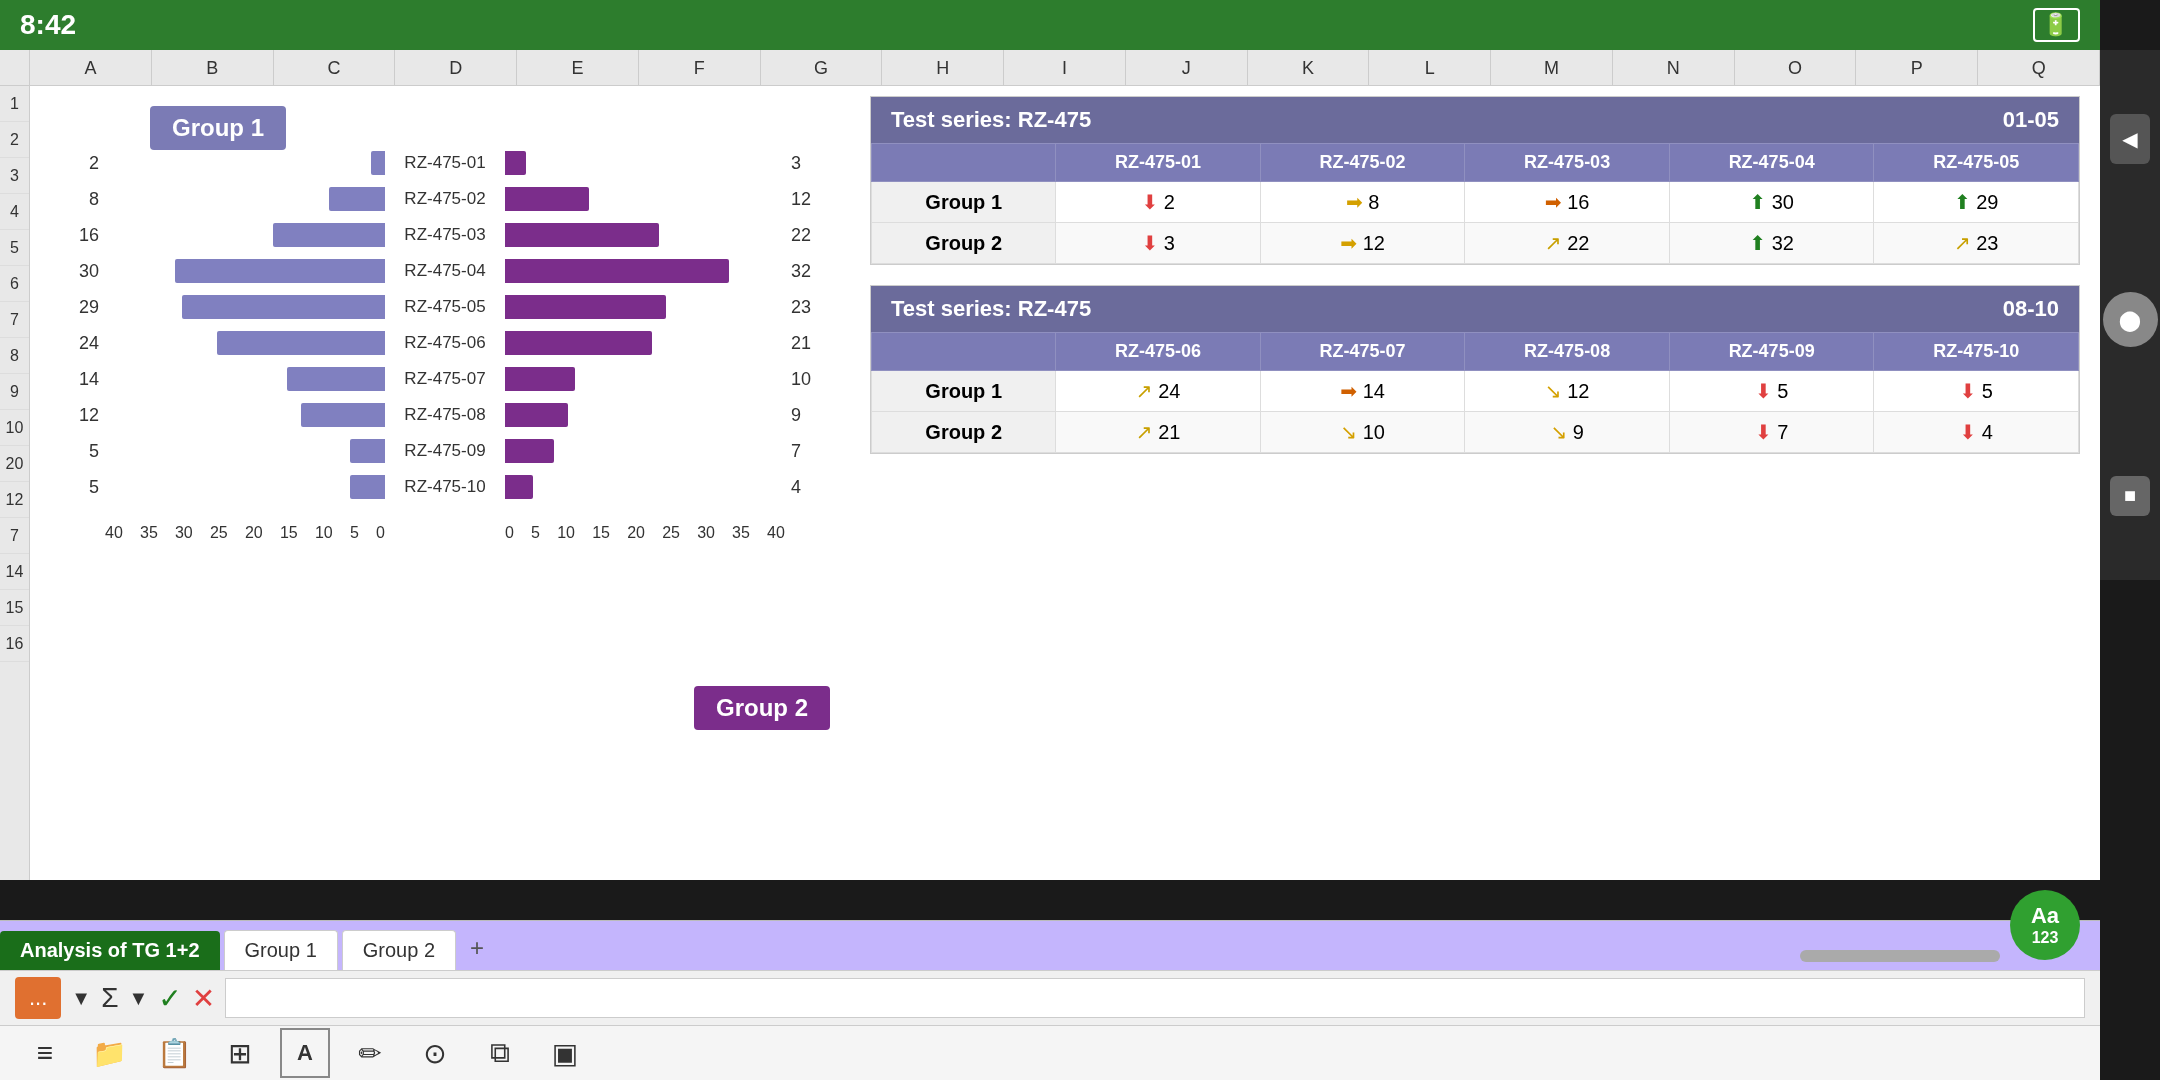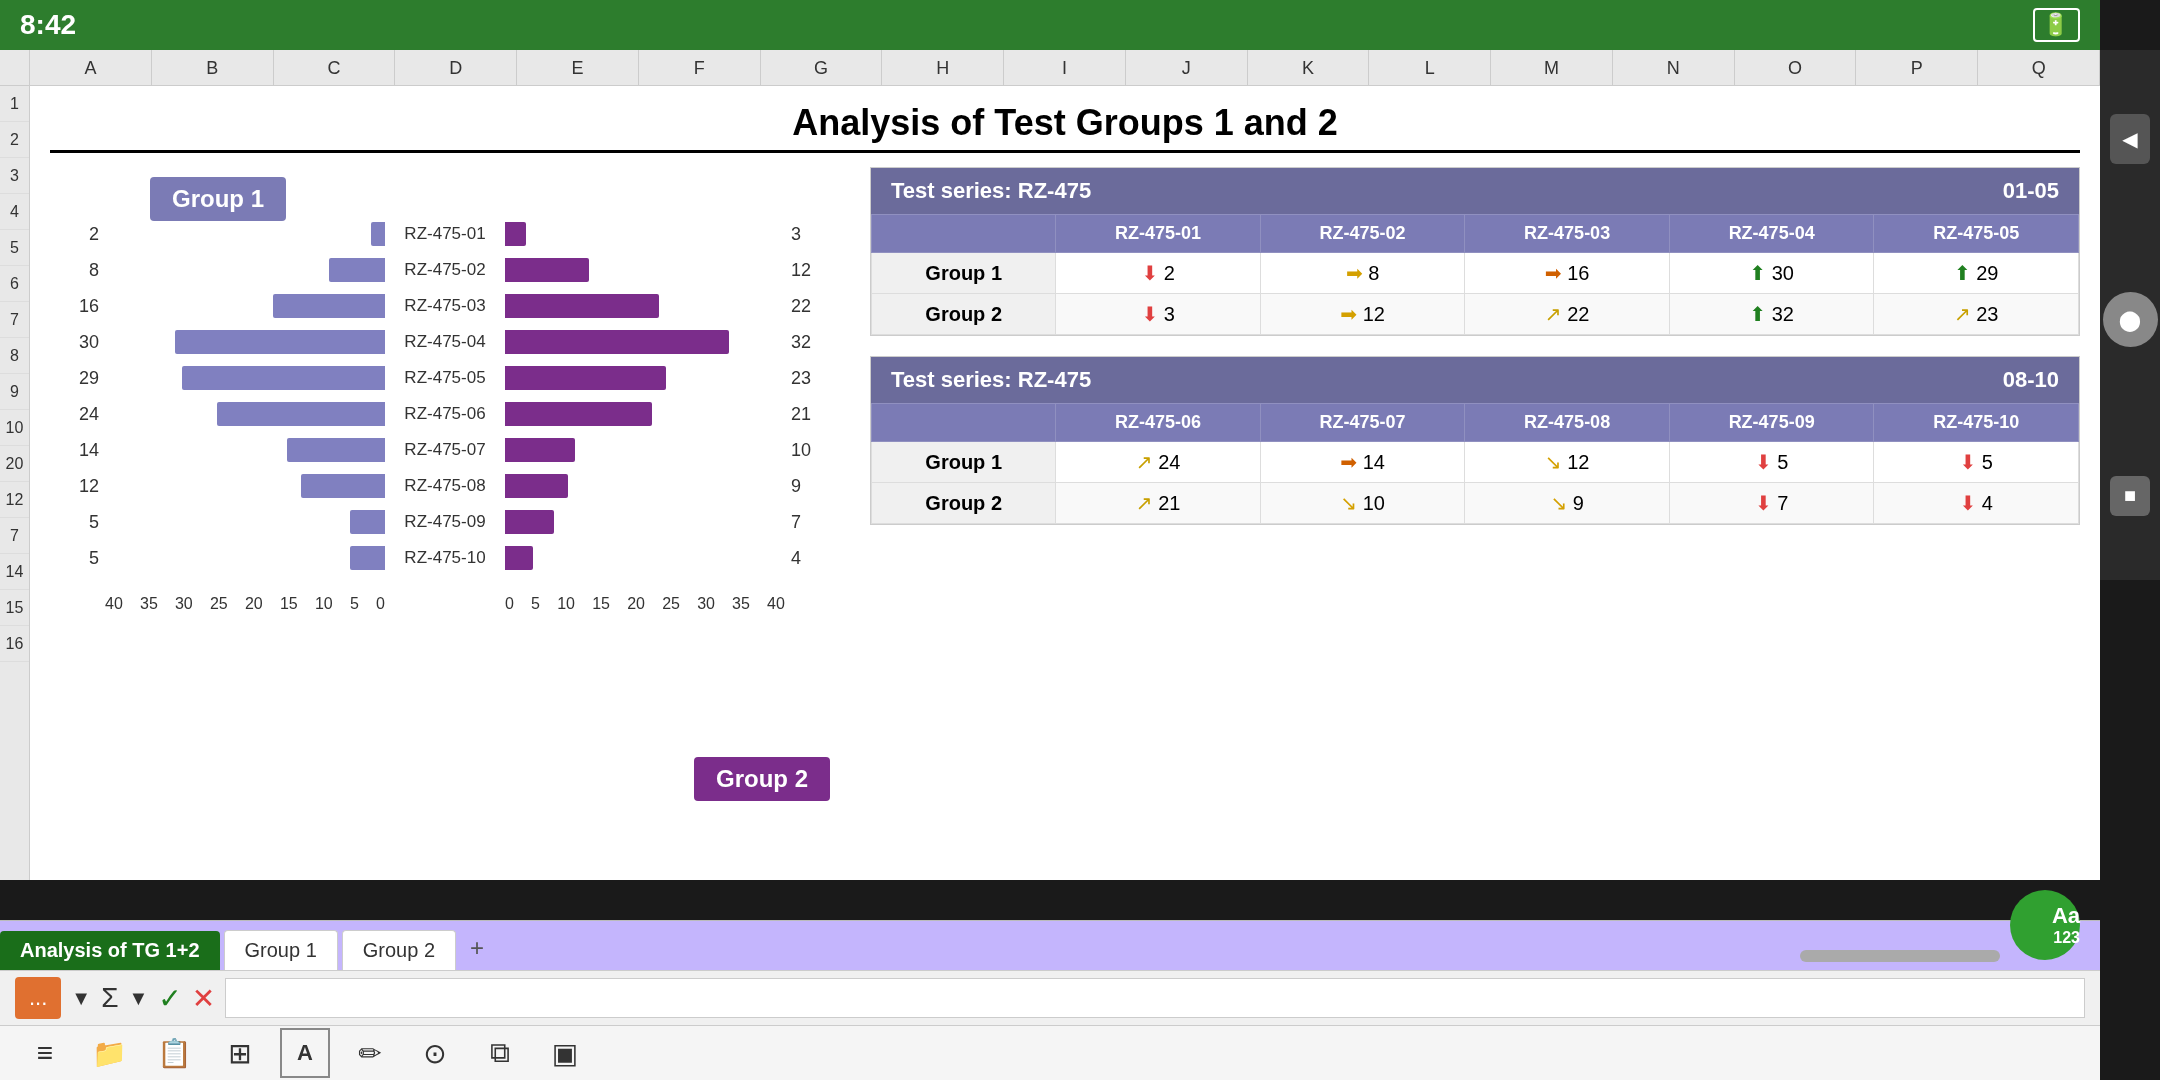--- a/index.html
+++ b/index.html
@@ -466,21 +466,21 @@
     .aa-badge {
       position: absolute;
       bottom: 120px;
       right: 80px;
       width: 70px;
       height: 70px;
       background: #30a030;
       border-radius: 50%;
       display: flex;
       flex-direction: column;
-      align-items: flex-end;
+      align-items: center;
       justify-content: center;
       color: white;
       font-weight: bold;
       z-index: 200;
     }
     .aa-badge .aa { font-size: 22px; }
     .aa-badge .num { font-size: 16px; }
   </style>
 </head>
 <body>
@@ -534,21 +534,20 @@
       <div class="row-num">20</div>
       <div class="row-num">12</div>
       <div class="row-num">7</div>
       <div class="row-num">14</div>
       <div class="row-num">15</div>
       <div class="row-num">16</div>
     </div>
 
     <div class="main-content">
 
-      <div class="title-row">Analysis of Test Groups 1 and 2</div>
 
       <div class="chart-table-area">
 
         <div class="bar-chart-area">
           <div class="group1-label">Group 1</div>
 
           <div class="chart-bars">
 
             <div class="bar-row">
               <div class="bar-label-left">2</div>

